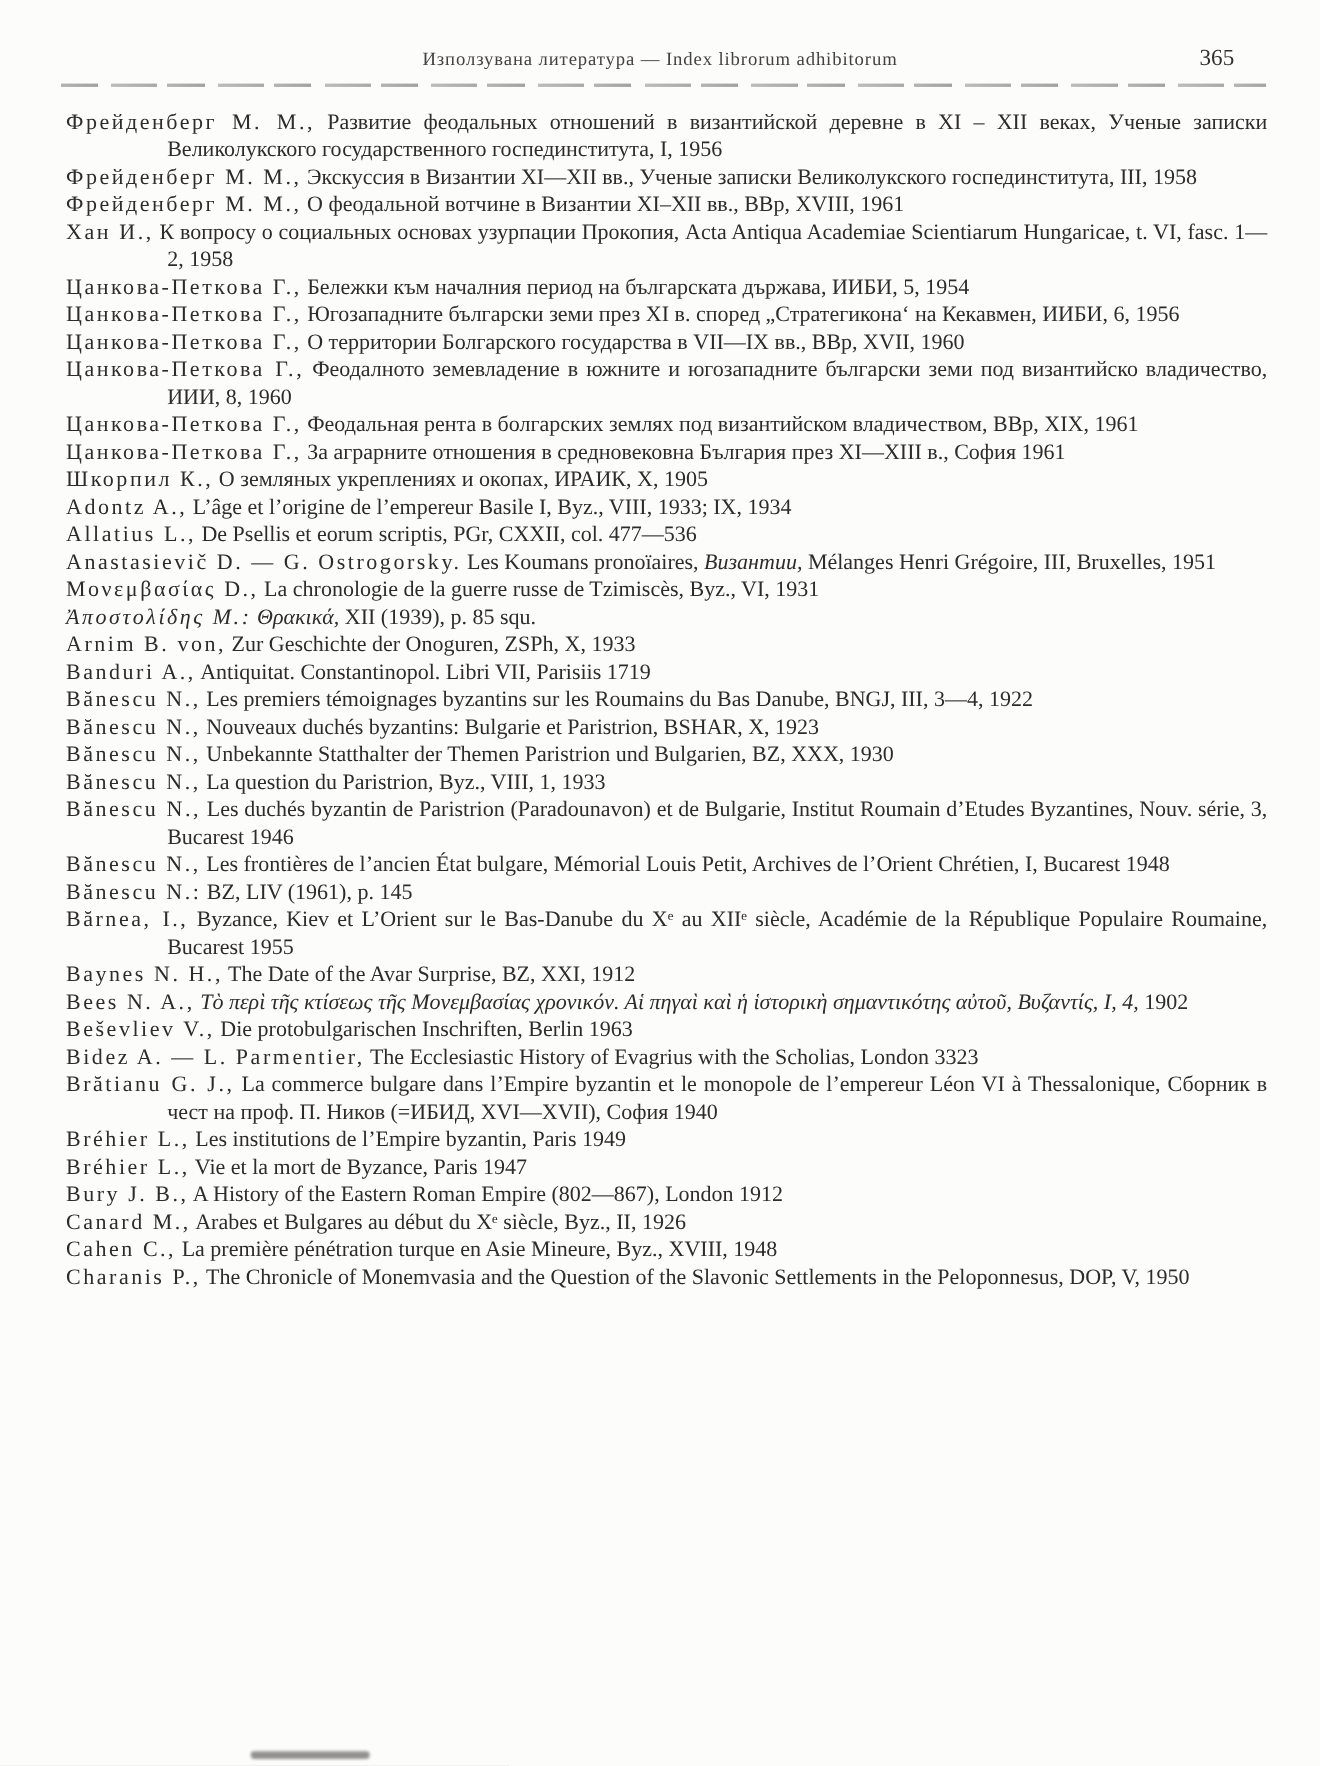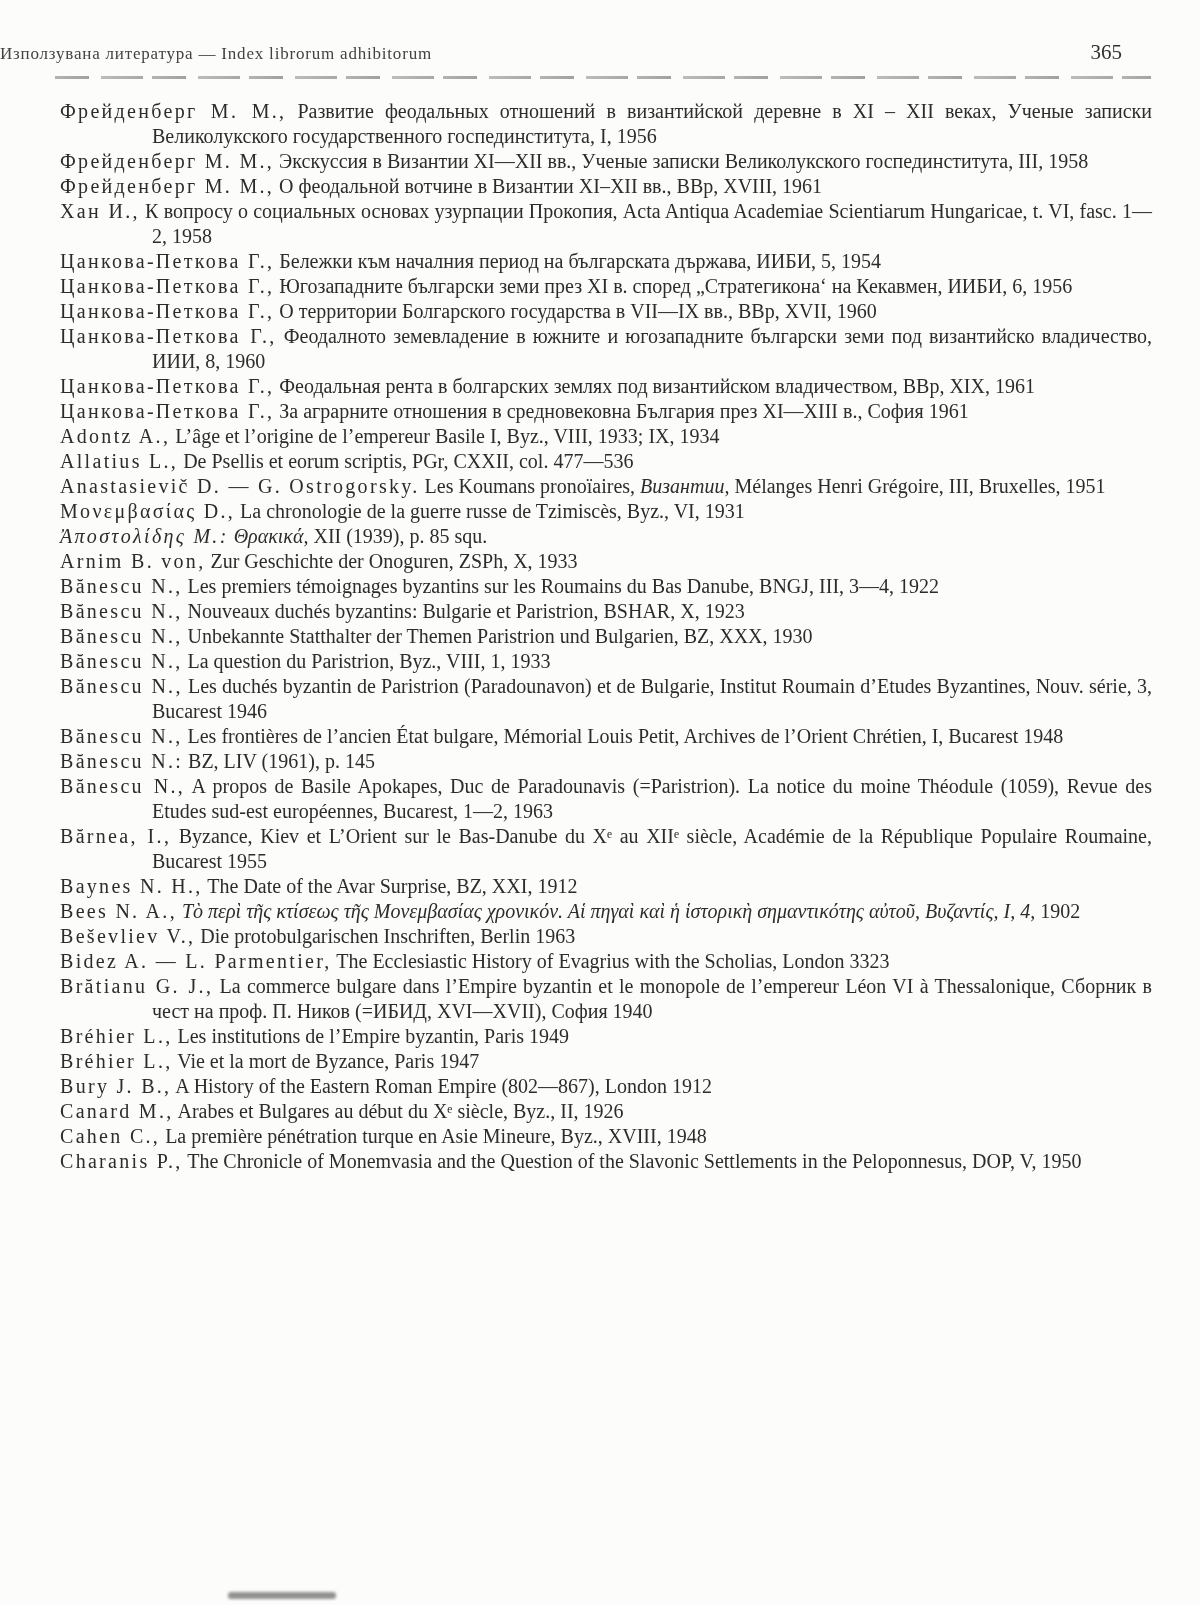--- a/index.html
+++ b/index.html
@@ -7,20 +7,21 @@
     position:relative;
     width:1200px;height:1605px;
     margin:0 auto;
     background:#fcfcfa;
     font-family:"Liberation Serif","DejaVu Serif",serif;
     color:#2e2c29;
     overflow:hidden;
   }
   .running-head{
     position:absolute;top:44px;left:0;width:100%;
+    text-align:center;
     font-size:17px;letter-spacing:0.8px;color:#45423e;
   }
   .page-number{
     position:absolute;top:40px;right:78px;
     font-size:21px;color:#34312d;
   }
   .head-rule{
     position:absolute;top:76px;left:55px;width:1096px;height:3px;
     background:repeating-linear-gradient(90deg,
       #8c8c8a 0px,#6f6f6d 34px,transparent 34px,transparent 46px,
@@ -58,34 +59,35 @@
       <div class="entry"><span class="author">Фрейденберг М. М.,</span><span> Развитие феодальных отношений в византийской деревне в XI – XII веках, Ученые записки Великолукского государственного госпединститута, I, 1956</span></div>
       <div class="entry"><span class="author">Фрейденберг М. М.,</span><span> Экскуссия в Византии XI—XII вв., Ученые записки Великолукского госпединститута, III, 1958</span></div>
       <div class="entry"><span class="author">Фрейденберг М. М.,</span><span> О феодальной вотчине в Византии XI–XII вв., ВВр, XVIII, 1961</span></div>
       <div class="entry"><span class="author">Хан И.,</span><span> К вопросу о социальных основах узурпации Прокопия, Acta Antiqua Academiae Scientiarum Hungaricae, t. VI, fasc. 1—2, 1958</span></div>
       <div class="entry"><span class="author">Цанкова-Петкова Г.,</span><span> Бележки към началния период на българската държава, ИИБИ, 5, 1954</span></div>
       <div class="entry"><span class="author">Цанкова-Петкова Г.,</span><span> Югозападните български земи през XI в. според „Стратегикона‘ на Кекавмен, ИИБИ, 6, 1956</span></div>
       <div class="entry"><span class="author">Цанкова-Петкова Г.,</span><span> О территории Болгарского государства в VII—IX вв., ВВр, XVII, 1960</span></div>
       <div class="entry"><span class="author">Цанкова-Петкова Г.,</span><span> Феодалното земевладение в южните и югозападните български земи под византийско владичество, ИИИ, 8, 1960</span></div>
       <div class="entry"><span class="author">Цанкова-Петкова Г.,</span><span> Феодальная рента в болгарских землях под византийском владичеством, ВВр, XIX, 1961</span></div>
       <div class="entry"><span class="author">Цанкова-Петкова Г.,</span><span> За аграрните отношения в средновековна България през XI—XIII в., София 1961</span></div>
+      <div class="entry"><span class="author">Шкорпил К.,</span><span> О земляных укреплениях и окопах, ИРАИК, X, 1905</span></div>
       <div class="entry"><span class="author">Adontz A.,</span><span> L’âge et l’origine de l’empereur Basile I, Byz., VIII, 1933; IX, 1934</span></div>
       <div class="entry"><span class="author">Allatius L.,</span><span> De Psellis et eorum scriptis, PGr, CXXII, col. 477—536</span></div>
       <div class="entry"><span class="author">Anastasievič D. — G. Ostrogorsky.</span><span> Les Koumans pronoïaires, </span><span class="it">Византии,</span><span> Mélanges Henri Grégoire, III, Bruxelles, 1951</span></div>
       <div class="entry"><span class="author">Μονεμβασίας D.,</span><span> La chronologie de la guerre russe de Tzimiscès, Byz., VI, 1931</span></div>
       <div class="entry"><span class="author it">Ἀποστολίδης Μ.:</span><span> </span><span class="it">Θρακικά,</span><span> XII (1939), p. 85 squ.</span></div>
       <div class="entry"><span class="author">Arnim B. von,</span><span> Zur Geschichte der Onoguren, ZSPh, X, 1933</span></div>
+      <div class="entry"><span class="author">Banduri A.,</span><span> Antiquitat. Constantinopol. Libri VII, Parisiis 1719</span></div>
       <div class="entry"><span class="author">Bănescu N.,</span><span> Les premiers témoignages byzantins sur les Roumains du Bas Danube, BNGJ, III, 3—4, 1922</span></div>
       <div class="entry"><span class="author">Bănescu N.,</span><span> Nouveaux duchés byzantins: Bulgarie et Paristrion, BSHAR, X, 1923</span></div>
       <div class="entry"><span class="author">Bănescu N.,</span><span> Unbekannte Statthalter der Themen Paristrion und Bulgarien, BZ, XXX, 1930</span></div>
       <div class="entry"><span class="author">Bănescu N.,</span><span> La question du Paristrion, Byz., VIII, 1, 1933</span></div>
       <div class="entry"><span class="author">Bănescu N.,</span><span> Les duchés byzantin de Paristrion (Paradounavon) et de Bulgarie, Institut Roumain d’Etudes Byzantines, Nouv. série, 3, Bucarest 1946</span></div>
       <div class="entry"><span class="author">Bănescu N.,</span><span> Les frontières de l’ancien État bulgare, Mémorial Louis Petit, Archives de l’Orient Chrétien, I, Bucarest 1948</span></div>
       <div class="entry"><span class="author">Bănescu N.:</span><span> BZ, LIV (1961), p. 145</span></div>
-      <div class="entry"><span class="author">Bănescu N.,</span><span> A propos de Basile Apokapes, Duc de Paradounavis (=Paristrion). La notice du moine Théodule (1059), Revue des Etudes sud-est européennes, Bucarest, 1—2, 1963</span></div>
       <div class="entry"><span class="author">Bărnea, I.,</span><span> Byzance, Kiev et L’Orient sur le Bas-Danube du Xᵉ au XIIᵉ siècle, Académie de la République Populaire Roumaine, Bucarest 1955</span></div>
       <div class="entry"><span class="author">Baynes N. H.,</span><span> The Date of the Avar Surprise, BZ, XXI, 1912</span></div>
       <div class="entry"><span class="author">Bees N. A.,</span><span> </span><span class="it">Τὸ περὶ τῆς κτίσεως τῆς Μονεμβασίας χρονικόν. Αἱ πηγαὶ καὶ ἡ ἱστορικὴ σημαντικότης αὐτοῦ, Βυζαντίς, I, 4,</span><span> 1902</span></div>
       <div class="entry"><span class="author">Beševliev V.,</span><span> Die protobulgarischen Inschriften, Berlin 1963</span></div>
       <div class="entry"><span class="author">Bidez A. — L. Parmentier,</span><span> The Ecclesiastic History of Evagrius with the Scholias, London 3323</span></div>
       <div class="entry"><span class="author">Brătianu G. J.,</span><span> La commerce bulgare dans l’Empire byzantin et le monopole de l’empereur Léon VI à Thessalonique, Сборник в чест на проф. П. Ников (=ИБИД, XVI—XVII), София 1940</span></div>
       <div class="entry"><span class="author">Bréhier L.,</span><span> Les institutions de l’Empire byzantin, Paris 1949</span></div>
       <div class="entry"><span class="author">Bréhier L.,</span><span> Vie et la mort de Byzance, Paris 1947</span></div>
       <div class="entry"><span class="author">Bury J. B.,</span><span> A History of the Eastern Roman Empire (802—867), London 1912</span></div>
       <div class="entry"><span class="author">Canard M.,</span><span> Arabes et Bulgares au début du Xᵉ siècle, Byz., II, 1926</span></div>

